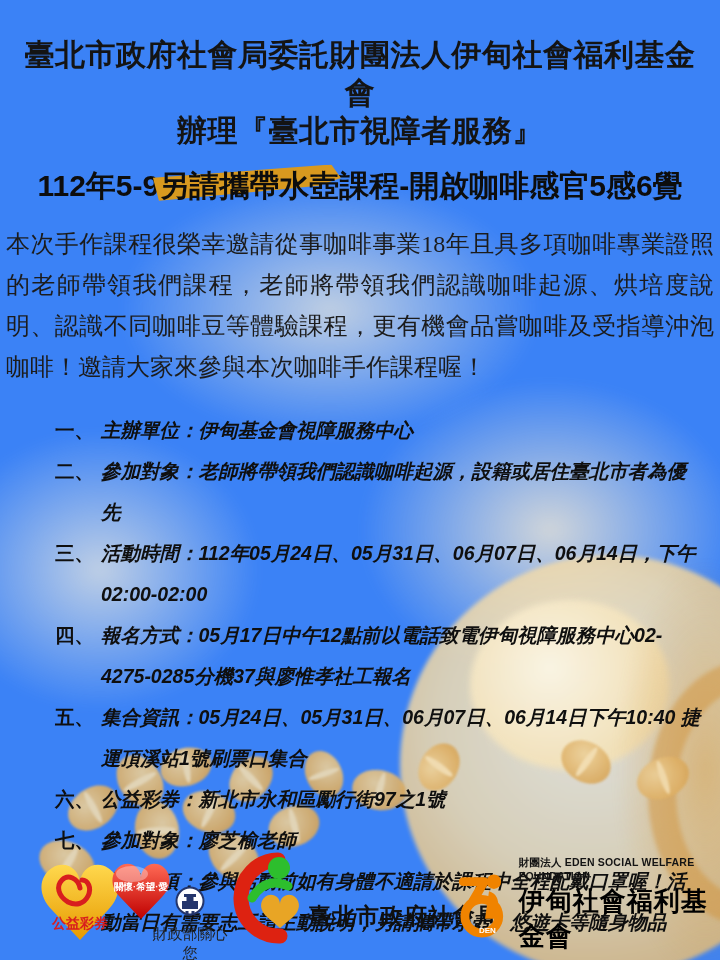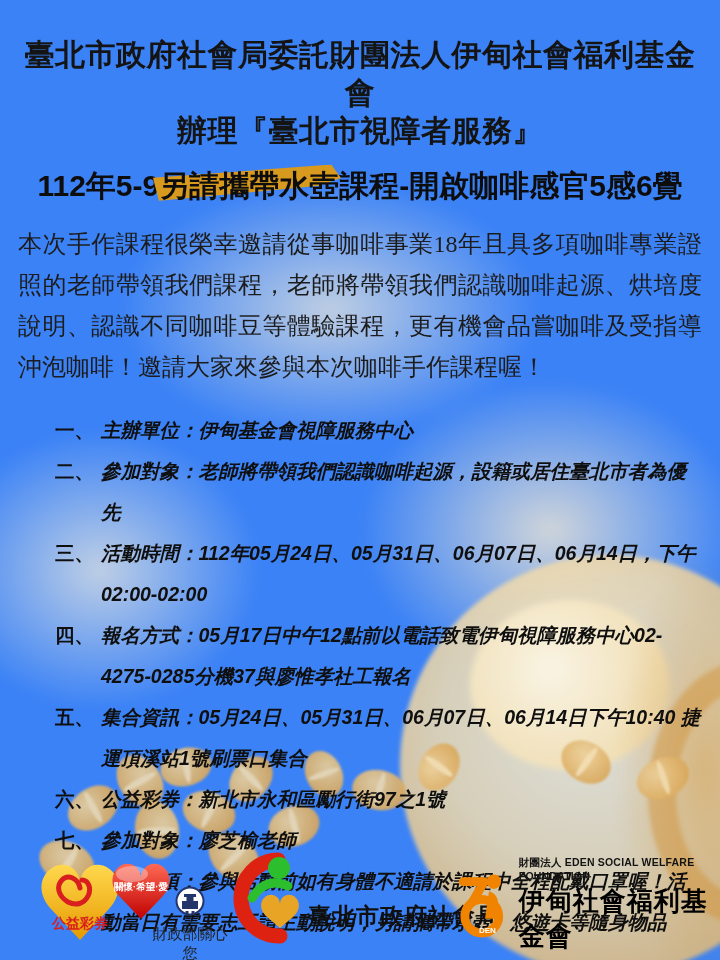--- a/index.html
+++ b/index.html
@@ -27,21 +27,21 @@
   .bean::after{content:"";position:absolute;left:44%;top:6%;width:13%;height:88%;
         border-radius:50%;background:#f3ddb0;transform:rotate(6deg);}
   
   .content{position:relative;z-index:1;}
   h1{margin:36px 10px 0;text-align:center;font-family:"Liberation Serif","DejaVu Serif",serif;
      font-weight:600;font-size:30px;line-height:38px;color:#141414;letter-spacing:.5px;}
   h2{margin:16px 10px 0;text-align:center;font-size:30px;line-height:40px;font-weight:bold;color:#0d0d0d;position:relative;}
   .hl{position:relative;display:inline-block;z-index:0;}
   .hl::before{content:"";position:absolute;left:-6px;right:-2px;top:0;bottom:6px;z-index:-1;
      background:#d8991f;clip-path:polygon(0 30%,95% 0,100% 40%,88% 62%,3% 98%);transform:rotate(-1deg);}
-  .intro{margin:18px 18px 0;font-family:"Liberation Serif","DejaVu Serif",serif;
+  .intro{margin:18px 6px 0;font-family:"Liberation Serif","DejaVu Serif",serif;
      font-size:24px;line-height:41px;color:#1c1c1c;text-align:justify;}
   .list{margin:22px 18px 0 55px;}
   .item{display:flex;font-weight:bold;font-size:19.5px;line-height:41px;color:#0f0f0f;}
   .item .num{flex:0 0 46px;}
   .item .txt{flex:1;font-style:italic;}
   
   .footer{position:absolute;left:0;bottom:4px;width:720px;height:112px;z-index:2;}
   .lottery{position:absolute;left:28px;top:4px;}
   .mof{position:absolute;left:152px;top:42px;width:76px;text-align:center;}
   .mof-label{font-family:Liberation Serif, serif;font-size:15px;color:#222;margin-top:1px;}

